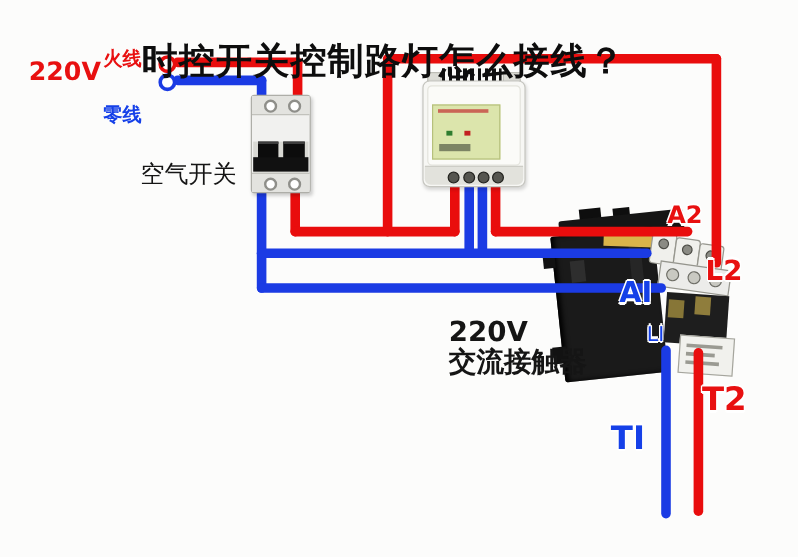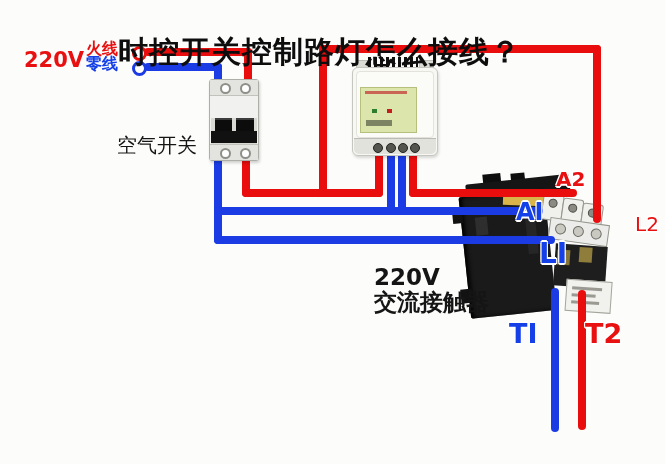--- a/index.html
+++ b/index.html
@@ -14,21 +14,21 @@
 
   
   .ring{position:absolute;width:9px;height:9px;border-radius:50%;background:#fff;z-index:2;}
   .ring.r{border:3px solid var(--live-color,#e90d0d);}
   .ring.b{border:3px solid var(--neutral-color,#1b3be4);}
 
   
   .lbl{position:absolute;color:#111;white-space:nowrap;z-index:5;line-height:1.05;}
   .halo{text-shadow:-1px -1px 0 #fff,1px -1px 0 #fff,-1px 1px 0 #fff,1px 1px 0 #fff,0 2px 0 #fff,0 -2px 0 #fff;}
   .redt{color:var(--label-red,#e81010);}
-  .bluet{color:var(--label-blue,#1540e8);}
+  .bluet{color:var(--label-blue,#1540e8);margin-top:32px;}
 
   
   .dev{position:absolute;z-index:2;}
   .screw{position:absolute;border-radius:50%;background:#fff;border:2px solid #8f8f8a;width:7px;height:7px;}
 
   
   #breaker{left:209px;top:79px;width:48px;height:80px;background:#f1f1ef;border:1px solid #aeaea8;border-radius:3px;box-shadow:1px 2px 3px rgba(0,0,0,.18);}
   #breaker .strip{position:absolute;left:0;width:100%;height:15px;background:#e3e3df;}
   #breaker .strip.top{top:0;border-bottom:1px solid #c2c2bc;}
   #breaker .strip.bot{bottom:0;border-top:1px solid #c2c2bc;}
@@ -174,22 +174,22 @@
     </div>
     <div class="plate">
       <i style="top:6px;width:30px;"></i>
       <i style="top:13px;width:24px;"></i>
       <i style="top:20px;width:28px;"></i>
     </div>
   </div>
 
   <div class="lbl redt halo" style="left:556px;top:169px;font-size:20px;font-weight:700;">A2</div>
   <div class="lbl bluet halo" style="left:516px;top:200px;font-size:24px;font-weight:700;">AI</div>
-  <div class="lbl redt halo" style="left:588px;top:214px;font-size:20px;font-weight:400;margin-left:47px;">L2</div>
-  <div class="lbl bluet halo" style="left:539px;top:239px;font-size:28px;font-weight:700;">LI</div>
+  <div class="lbl redt halo" style="left:588px;top:214px;font-size:23px;font-weight:700;">L2</div>
+  <div class="lbl bluet halo" style="left:539px;top:239px;font-size:17px;font-weight:400;">LI</div>
   <div class="lbl bluet halo" style="left:509px;top:320px;font-size:27px;font-weight:700;">TI</div>
   <div class="lbl redt halo" style="left:585px;top:320px;font-size:27px;font-weight:700;">T2</div>
 
   <div class="lbl" style="left:374px;top:265px;font-size:23px;font-weight:600;color:#151515;">220V</div>
   <div class="lbl" style="left:374px;top:290px;font-size:23px;font-weight:600;color:#151515;">交流接触器</div>
 
 
 </div>
 
 </body></html>

